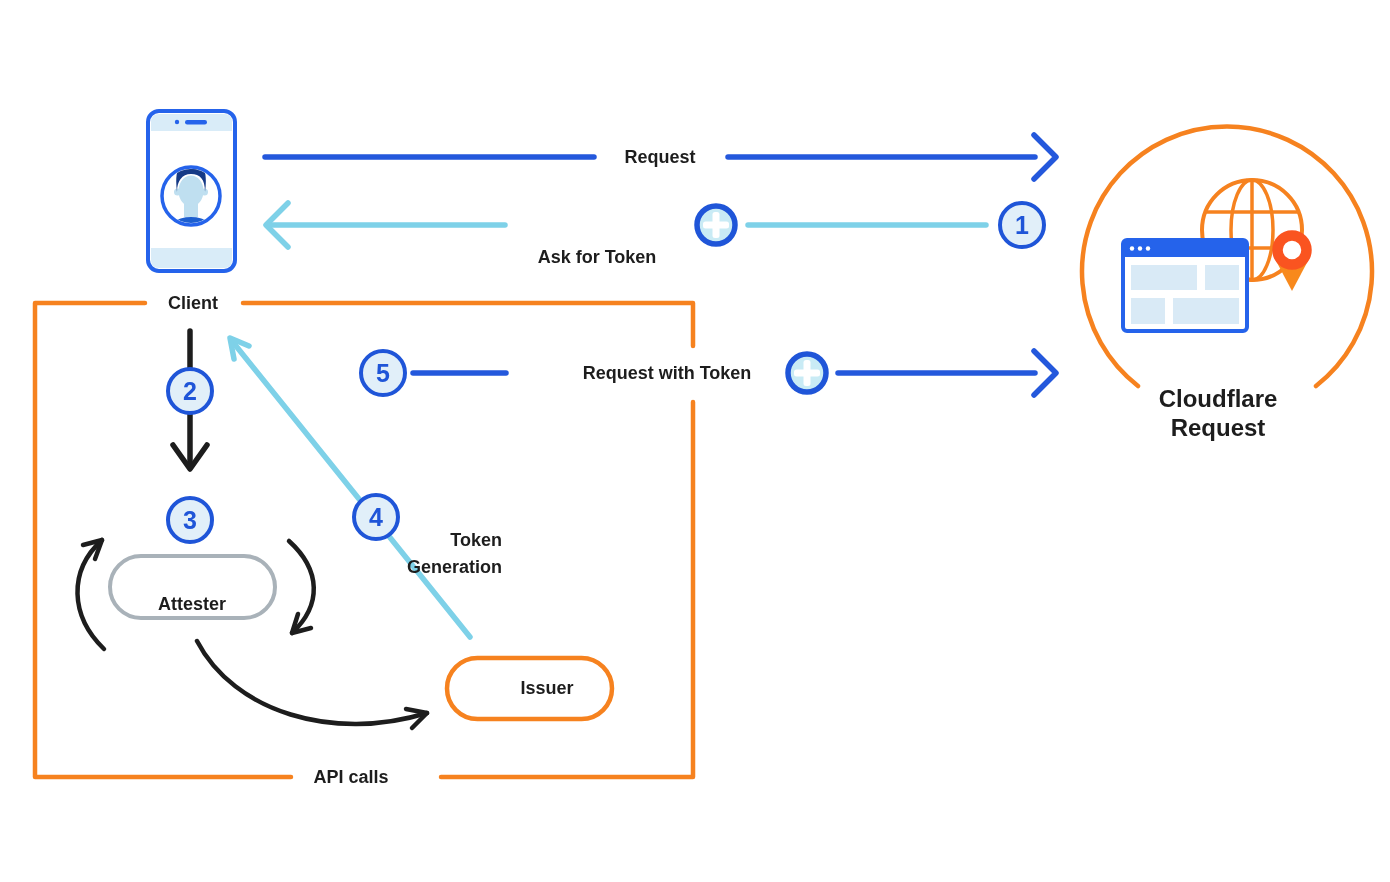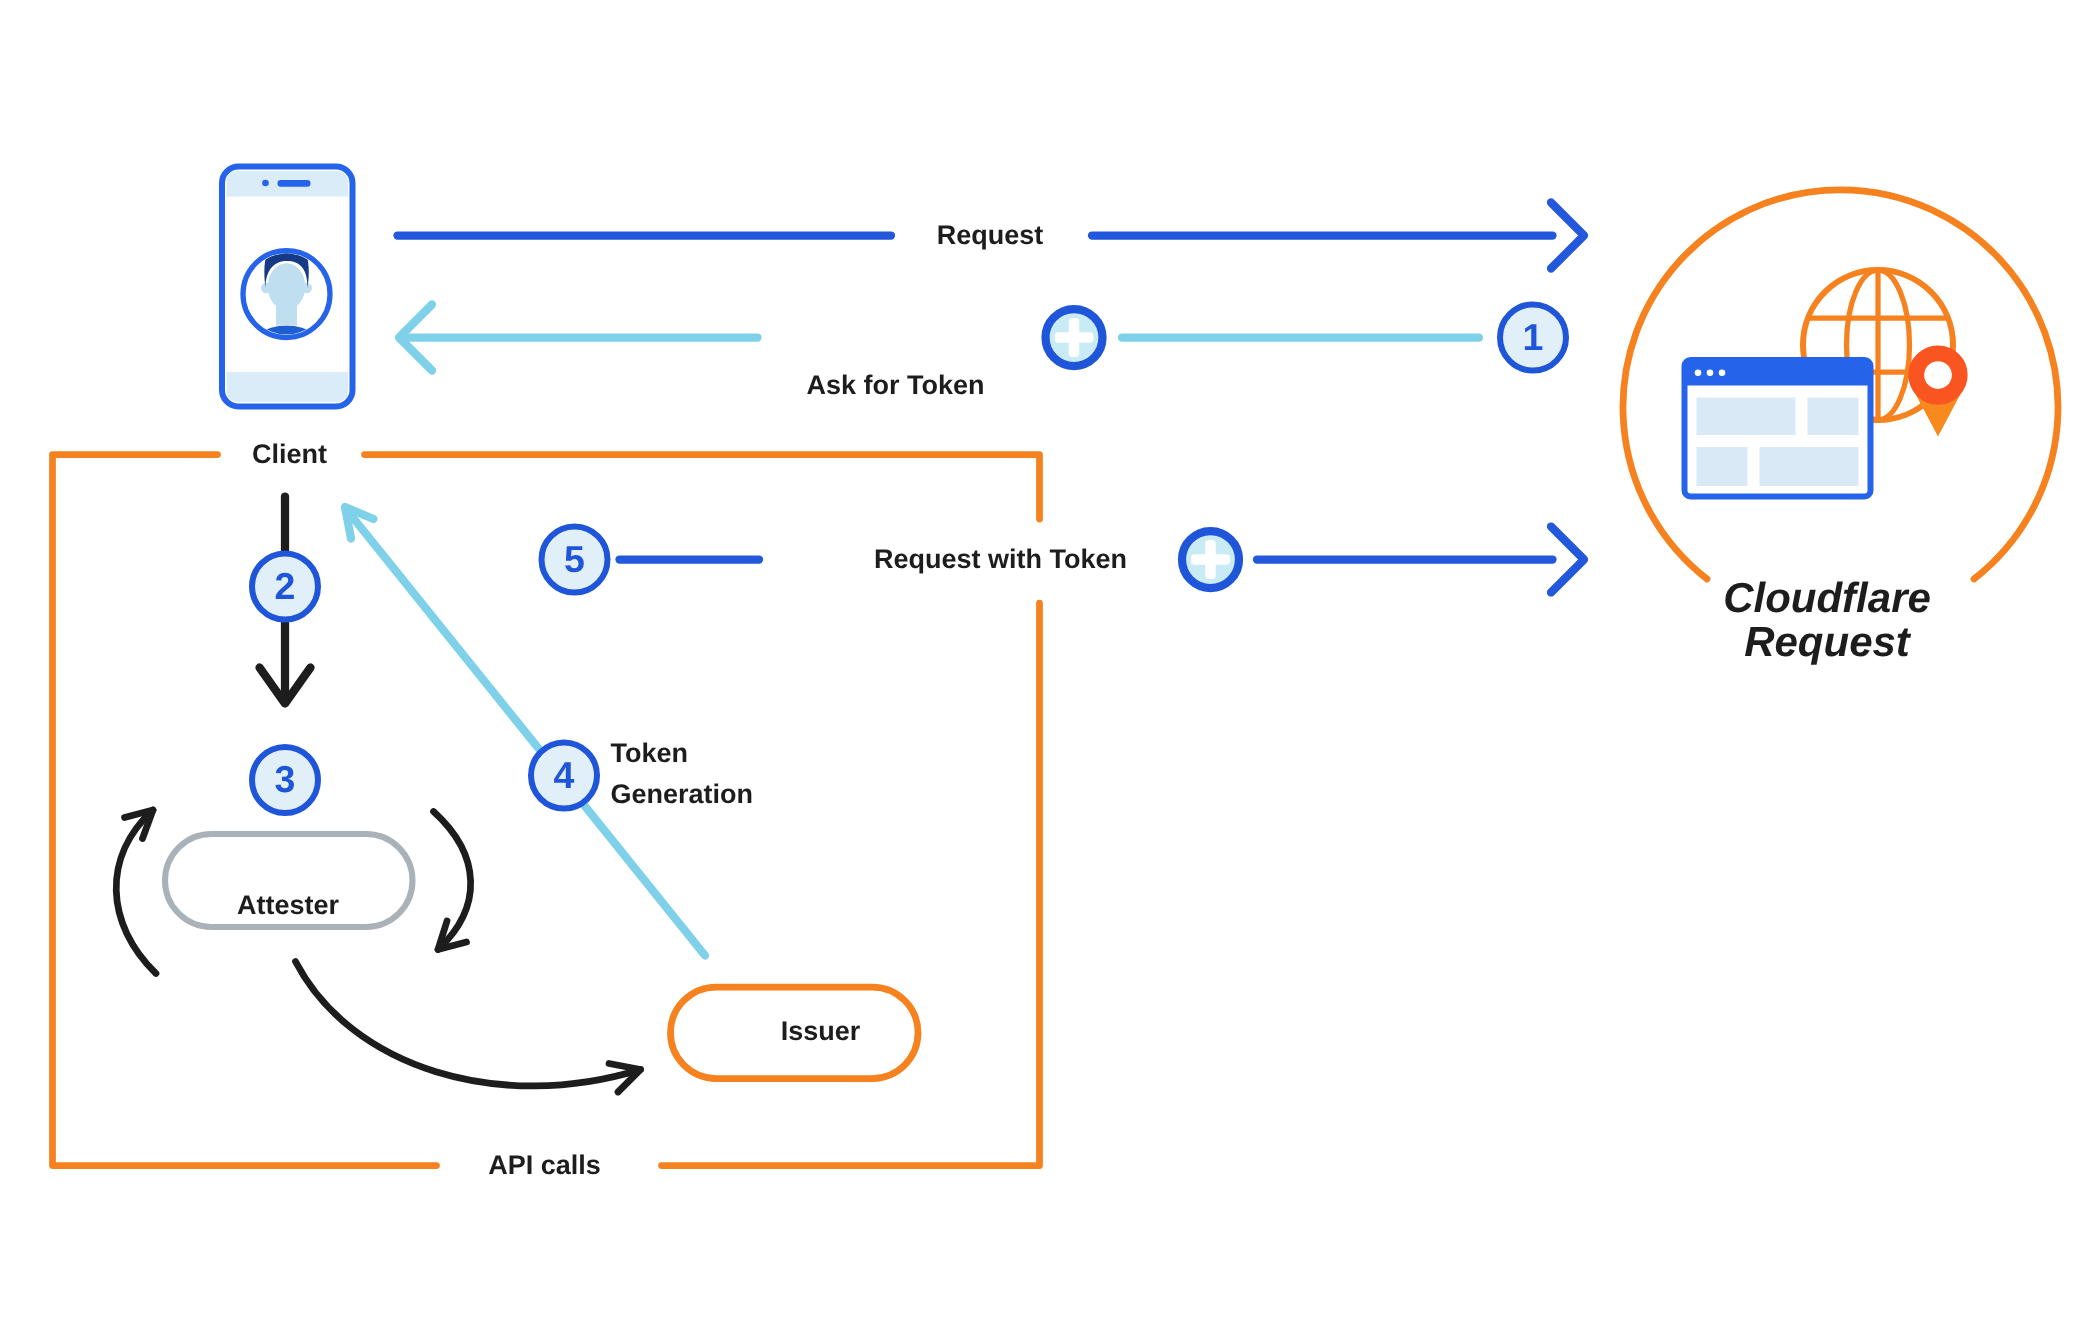--- a/index.html
+++ b/index.html
@@ -22,22 +22,22 @@
   .w4{stroke-width:4.5px;}
   .w5{stroke-width:5.5px;}
   .label{position:absolute;transform:translate(-50%,-50%);white-space:nowrap;
          font-weight:bold;font-size:18px;color:var(--ink);background:#fff;padding:0 7px;}
   .label.no-bg{background:transparent;padding:0;}
   .badge{position:absolute;transform:translate(-50%,-50%);width:48px;height:48px;
          box-sizing:border-box;border:4px solid var(--badge-stroke);border-radius:50%;
          background:var(--badge-fill);color:var(--badge-stroke);
          display:flex;align-items:center;justify-content:center;
          font-weight:bold;font-size:25px;}
-  .two-line{text-align:center;line-height:29px;font-size:28px;font-style:italic;}
-  .left-align{text-align:left;transform:translate(0,-50%);line-height:27px;}
+  .two-line{text-align:center;line-height:29px;font-size:24px;}
+  .left-align{text-align:right;transform:translate(0,-50%);line-height:27px;margin-top:38px;}
 </style>
 </head>
 <body>
 
 <div id="stage">
 
   <svg id="art" width="1390" height="882" viewBox="0 0 1390 882">
 
     <g>
       <path class="stroke st-orange w4" d="M145 303 L35 303 L35 777 L291 777 M441 777 L693 777 L693 402 M693 346 L693 303 L243 303"></path>
@@ -154,21 +154,21 @@
       </g>
     </g>
   </svg>
 
   <div class="label" style="left:193px;top:303px;">Client</div>
   <div class="label" style="left:660px;top:157px;">Request</div>
   <div class="label" style="left:597px;top:225px;margin-top:32px;">Ask for Token</div>
   <div class="label" style="left:648px;top:373px;margin-left:19px;">Request with Token</div>
   <div class="label no-bg" style="left:192px;top:587px;margin-top:17px;">Attester</div>
   <div class="label no-bg" style="left:547px;top:688px;">Issuer</div>
-  <div class="label" style="left:363px;top:777px;">API calls</div>
+  <div class="label" style="left:351px;top:777px;">API calls</div>
 
   <div class="label no-bg left-align" style="left:407px;top:516px;">
     <div>Token</div>
     <div>Generation</div>
   </div>
 
   <div class="label no-bg two-line" style="left:1218px;top:413px;">
     <div>Cloudflare</div>
     <div>Request</div>
   </div>

